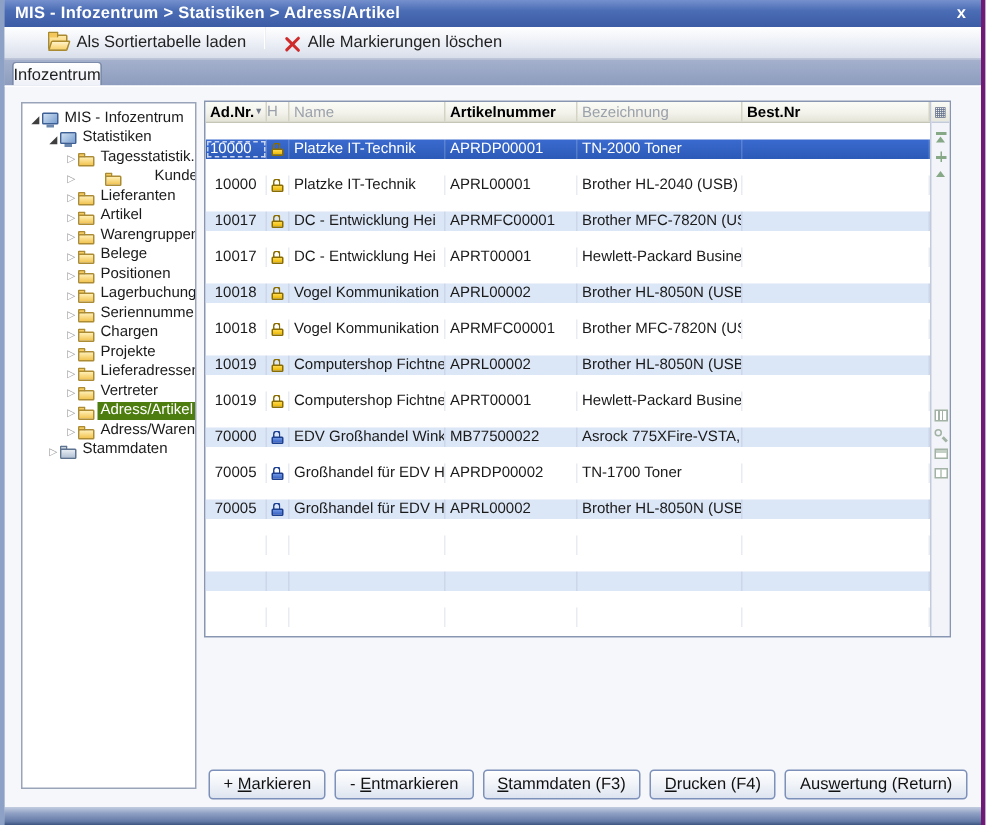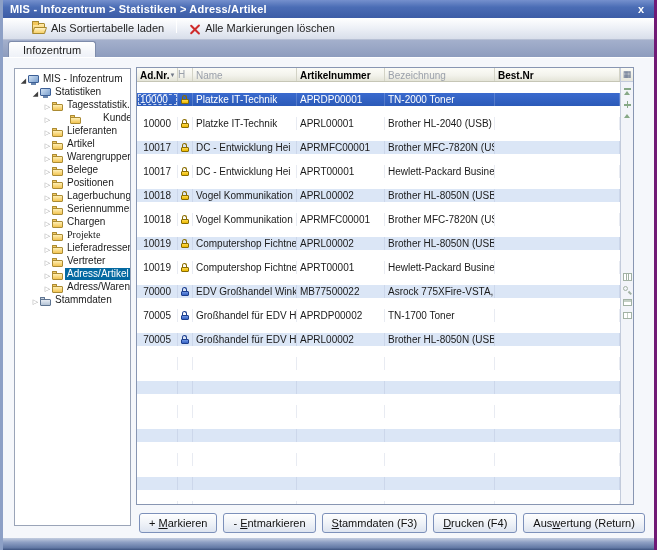--- a/index.html
+++ b/index.html
@@ -27,49 +27,49 @@
       background:#f3c75c; border:1px solid #a98a2f; border-bottom:none; border-radius:1px 1px 0 0; }
   .icon-folder-open .front { position:absolute; left:1px; bottom:0; width:13px; height:7px;
       background:linear-gradient(180deg,#fff3c8,#f7d169); border:1px solid #a98a2f; transform:skewX(-18deg); border-radius:1px; }
   .icon-red-x { position:relative; width:11px; height:11px; }
   .icon-red-x::before,.icon-red-x::after { content:""; position:absolute; left:5px; top:0; width:2.4px; height:13px; background:#cf2b2b; border-radius:1px; }
   .icon-red-x::before { transform:rotate(45deg); } .icon-red-x::after { transform:rotate(-45deg); }
 
   
   .tabstrip { position:absolute; left:-3px; top:40px; width:657px; height:17px;
               background:linear-gradient(180deg,#a4b0cc 0%,#8d9cbe 100%); }
-  .tab { position:absolute; left:8px; bottom:0; height:16px; padding:0 14px;
+  .tab { position:absolute; left:8px; bottom:0; height:16px; padding:0 0;
          background:linear-gradient(180deg,#ffffff,#eef1f7); border:1px solid #7e8cab; border-bottom:none;
          border-radius:3px 3px 0 0; font-size:11px; color:#222; display:flex; align-items:center; }
 
   
   .tabpage { position:absolute; left:0; top:57px; width:651px; height:481px; background:#f5f7fb; border-top:1px solid #fff; }
 
   
   .tree { position:absolute; left:11px; top:10px; width:117px; height:458px; background:#fff;
           border:1px solid #9aa4b8; overflow:hidden; padding-top:3px; }
   .tree-item { display:flex; align-items:flex-end; height:13px; font-size:10px; color:#1a1a1a; white-space:nowrap; }
   .tgl { width:9px; flex:0 0 9px; font-size:7px; line-height:9px; text-align:center; }
   .tgl.exp { color:#3f3f3f; } .tgl.col { color:#9a9a9a; }
   .ticon { flex:0 0 13px; display:flex; justify-content:flex-start; }
   .tlabel { padding:0 2px; line-height:12px; }
-  .tlabel.sel { background:#0369a1; color:#fff; }
+  .tlabel.sel { background:#4d7c0f; color:#fff; }
   .i-computer { position:relative; width:12px; height:10px; }
   .i-computer .scr { position:absolute; left:0; top:0; width:11px; height:8px; border:1px solid #3c5f96;
       background:linear-gradient(135deg,#cfe0f2,#7ba0cf); border-radius:1px; }
   .i-computer .base { position:absolute; left:3px; bottom:0; width:5px; height:2px; background:#6a86ad; }
   .i-folder { position:relative; width:12px; height:9px; }
   .i-folder .tab2 { position:absolute; left:0; top:0; width:5px; height:3px; background:#f4ca62; border:1px solid #ab8b33; border-bottom:none; border-radius:1px 1px 0 0; }
   .i-folder .body2 { position:absolute; left:0; top:2px; width:11px; height:7px; border:1px solid #ab8b33;
       background:linear-gradient(180deg,#ffefb4,#f2c452); border-radius:1px; }
   .i-folder.gray .tab2 { background:#c6d1de; border-color:#5d7390; }
   .i-folder.gray .body2 { background:linear-gradient(180deg,#e6ecf3,#b3c2d5); border-color:#5d7390; }
 
   
-  .tablewrap { position:absolute; left:133px; top:9px; width:498px; height:438px; border:1px solid #8896b2; background:#fff; overflow:hidden; }
+  .tablewrap { position:absolute; left:133px; top:9px; width:498px; height:358px; border:1px solid #8896b2; background:#fff; overflow:hidden; }
   .thead { position:absolute; left:0; top:0; right:13px; height:14px; display:flex;
            background:linear-gradient(180deg,#fcfcf7 0%,#f3f3ec 55%,#e4e4d8 100%); border-bottom:1px solid #c6c6b6; }
   .th { font-size:10px; font-weight:bold; color:#000; padding:1px 3px 0 3px; border-right:1px solid #d3d3c6;
         white-space:nowrap; overflow:hidden; display:flex; align-items:center; }
   .th.muted { color:#9ba1ab; font-weight:normal; }
   .th .sortarrow { margin-left:auto; font-size:6px; color:#707786; padding-right:1px; }
   .tbody { position:absolute; left:0; top:14px; right:13px; bottom:0; overflow:hidden; }
   .trow { display:flex; height:13px;margin-top:11px; }
   .trow.stripe { background:#dbe6f6; }
   .trow.selected { background:linear-gradient(180deg,#3a6ace,#2b5ab8); }
@@ -260,21 +260,21 @@
         <div class="tree-item" style="padding-left: 28px;">
           <div class="tgl col">▷</div>
           <div class="ticon">
             <div class="i-folder">
               <span class="tab2"></span>
               <span class="body2"></span>
             </div>
           </div>
           <div class="tlabel">Chargen</div>
         </div>
-        <div class="tree-item" style="padding-left: 28px; font-family: Liberation Serif, serif;">
+        <div class="tree-item" style="padding-left: 28px;">
           <div class="tgl col">▷</div>
           <div class="ticon">
             <div class="i-folder">
               <span class="tab2"></span>
               <span class="body2"></span>
             </div>
           </div>
           <div class="tlabel">Projekte</div>
         </div>
         <div class="tree-item" style="padding-left: 28px;">

